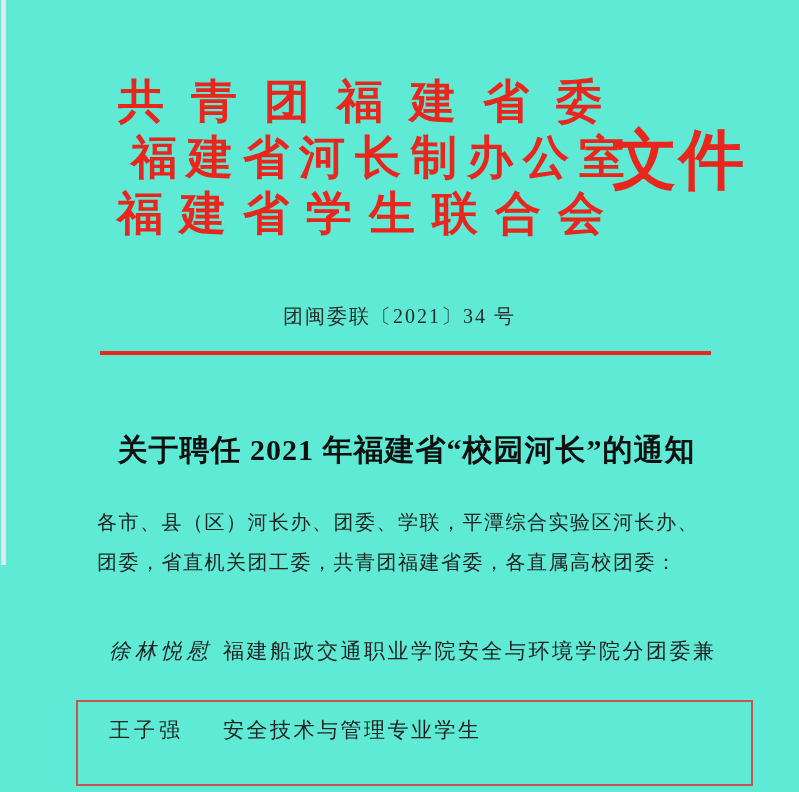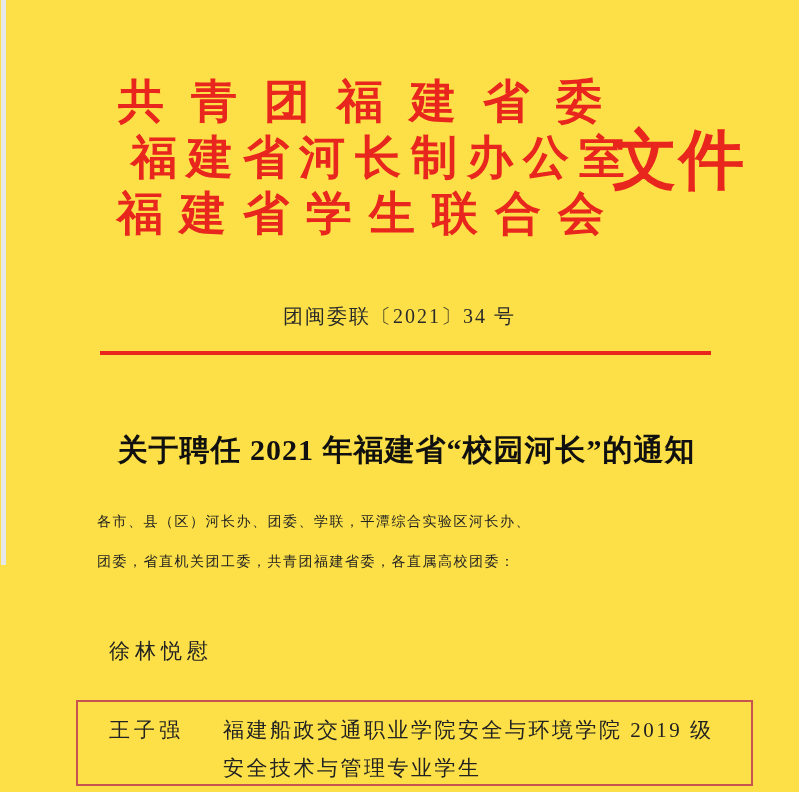--- a/index.html
+++ b/index.html
@@ -1,19 +1,19 @@
 <!DOCTYPE html>
 <html><head>
 <meta charset="utf-8">
 <style>
   html,body{margin:0;padding:0;background:#ffffff;}
   .page{
     position:relative;
     width:799px;height:792px;
-    background:#fde047;
+    background:#5eead4;
     overflow:hidden;
     font-family:"Liberation Serif","DejaVu Serif",serif;
     color:#1f1f1f;
   }
   .edge-strip{
     position:absolute;left:1px;top:0;width:5px;height:565px;
     background:#e6e7e8;
   }
   .hdr-line{
     position:absolute;
@@ -41,40 +41,40 @@
   .doc-title{
     position:absolute;left:0;top:430px;width:100%;
     text-align:center;
     font-size:30px;font-weight:bold;letter-spacing:1px;
     color:#101010;
     padding-left:14px;box-sizing:border-box;
     white-space:nowrap;
   }
   .salutation{
     position:absolute;left:97px;top:502px;width:660px;
-    font-size:14px;letter-spacing:1.5px;
+    font-size:20px;letter-spacing:1.5px;
     line-height:40px;
     color:#222;
   }
   .salutation .sal-line{white-space:nowrap;}
   .entry{
     position:absolute;
     display:flex;
     font-size:21px;
     color:#222;
   }
   .entry-1{left:109px;top:641px;}
   .entry-2{left:109px;top:720px;}
   .entry .entry-name{
     width:114px;
     flex:0 0 114px;
     white-space:nowrap;
     line-height:1;
   }
-  .entry-1 .entry-name{letter-spacing:5px;}
+  .entry-1 .entry-name{letter-spacing:5px;font-style:italic;}
   .entry-2 .entry-name{letter-spacing:4px;}
   .entry .entry-desc{width:505px;letter-spacing:2.5px;}
   .entry-1 .entry-desc .desc-line{line-height:1;margin-bottom:14px;white-space:nowrap;}
   .entry-2 .entry-desc .desc-line{line-height:1;margin-bottom:17px;white-space:nowrap;}
   .highlight-box{
     position:absolute;left:76px;top:700px;width:673px;height:82px;
     border:2px solid #c85450;
     background:transparent;
   }
 </style>
@@ -99,26 +99,26 @@
   <div class="doc-title">关于聘任 2021 年福建省“校园河长”的通知</div>
 
   <div class="salutation">
     <div class="sal-line">各市、县（区）河长办、团委、学联，平潭综合实验区河长办、</div>
     <div class="sal-line">团委，省直机关团工委，共青团福建省委，各直属高校团委：</div>
   </div>
 
   <div class="entry entry-1">
     <div class="entry-name">徐林悦慰</div>
     <div class="entry-desc">
+      <div class="desc-line">福建船政交通职业学院安全与环境学院分团委兼</div>
     </div>
   </div>
 
   <div class="highlight-box"></div>
 
   <div class="entry entry-2">
     <div class="entry-name">王子强</div>
     <div class="entry-desc">
-      <div class="desc-line">福建船政交通职业学院安全与环境学院 2019 级</div>
       <div class="desc-line">安全技术与管理专业学生</div>
     </div>
   </div>
 
 </div>
 
 </body></html>

